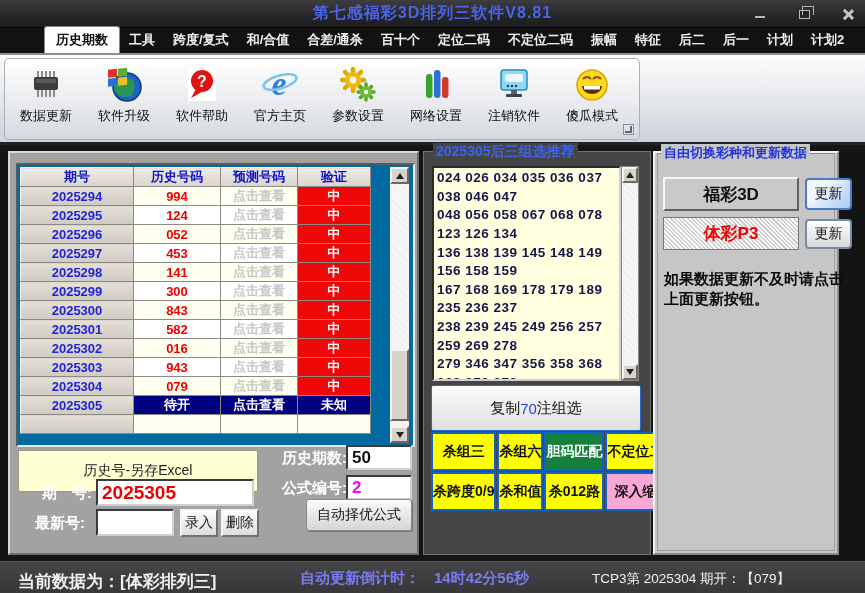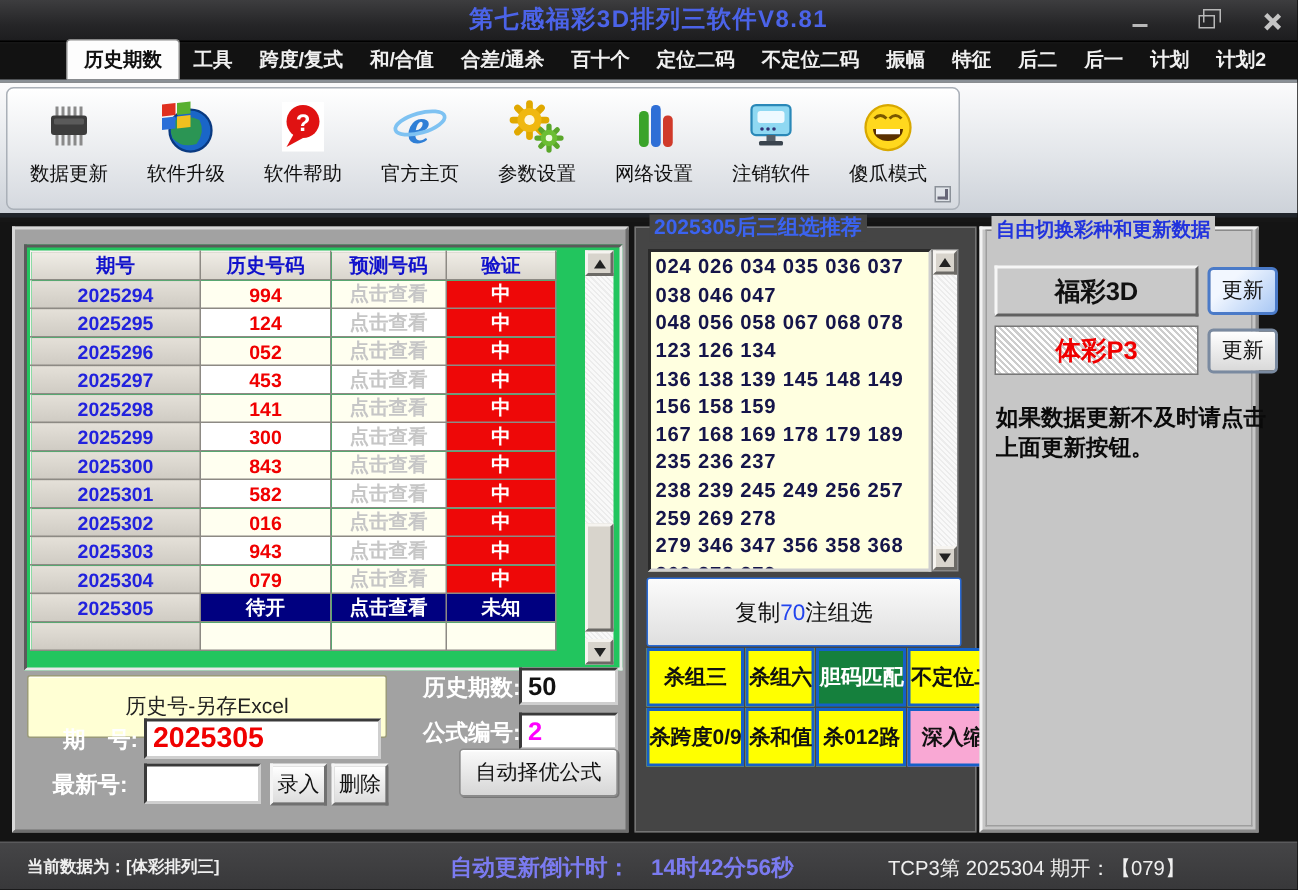--- a/index.html
+++ b/index.html
@@ -44,21 +44,21 @@
   .group-expand::after { content:""; position:absolute; right:1px; bottom:1px; width:5px; height:5px;
     border-right:2px solid #667; border-bottom:2px solid #667; }
 
   
   .main { position:absolute; left:0; top:148px; width:865px; height:413px; background:#141414; }
 
   
   .panel-left { position:absolute; left:8px; top:151px; width:411px; height:404px;
     background:#a2a2a2; border:2px solid; border-color:#d8d8d8 #6e6e6e #6e6e6e #d8d8d8; }
   .table-frame { position:absolute; left:6px; top:10px; width:399px; height:284px;
-    background:#22c55e; border:2px solid; border-color:#5a5a5a #e8e8e8 #e8e8e8 #5a5a5a; }
+    background:#0369a1; border:2px solid; border-color:#5a5a5a #e8e8e8 #e8e8e8 #5a5a5a; }
   table.datatable { border-collapse:collapse; table-layout:fixed; width:350px; margin:2px 0 0 2px; }
   table.datatable th, table.datatable td { height:19px; font-size:13px; font-weight:bold;
     text-align:center; overflow:hidden; border:1px solid; border-color:#f4f2ee #8d8a84 #8d8a84 #f4f2ee; padding:0; }
   th.h { background:linear-gradient(#efece5,#d9d5cd); color:#1111cc; font-size:14px; }
   td.c-period { background:linear-gradient(#e4e0d8,#cfcbc3); color:#2222dd; }
   td.c-hist { color:#f00000; background:#fff; }
   td.c-pred { color:#c6c6c6; background:#fff; cursor:pointer; }
   td.c-ver { background:#ee0808; color:#fff; }
   tbody tr:nth-child(odd) td.c-hist, tbody tr:nth-child(odd) td.c-pred { background:#fffff0; }
   tr.row-pending td.c-hist, tr.row-pending td.c-pred, tr.row-pending td.c-ver
@@ -138,21 +138,21 @@
     display:flex; align-items:center; justify-content:center; cursor:pointer; }
   .btn-update-bot { position:absolute; left:150px; top:66px; width:47px; height:30px;
     background:linear-gradient(#ffffff,#d9d9d9); border:2px solid #7a8aa0; border-radius:4px;
     font-size:14px; color:#111; display:flex; align-items:center; justify-content:center; cursor:pointer; }
   .right-note { position:absolute; left:9px; top:116px; width:188px; font-size:15px; font-weight:bold;
     color:#0a0a0a; line-height:1.35; }
 
   
   .statusbar { position:absolute; left:0; top:561px; width:865px; height:32px;
     background:linear-gradient(#454547,#38383a); border-top:1px solid #5a5a5c; }
-  .st-left { position:absolute; left:18px; top:8px; color:#efefef; font-size:11px; font-weight:bold; }
+  .st-left { position:absolute; left:18px; top:8px; color:#efefef; font-size:17px; font-weight:bold; }
   .st-center { position:absolute; left:300px; top:7px; color:#7b7bf0; font-size:15px; font-weight:bold; }
   .st-value { margin-left:14px; }
   .st-right { position:absolute; left:592px; top:8px; color:#efefef; font-size:13.5px; }
 </style>
 </head>
 <body>
 
 <div class="window">
 
   <div class="titlebar">

